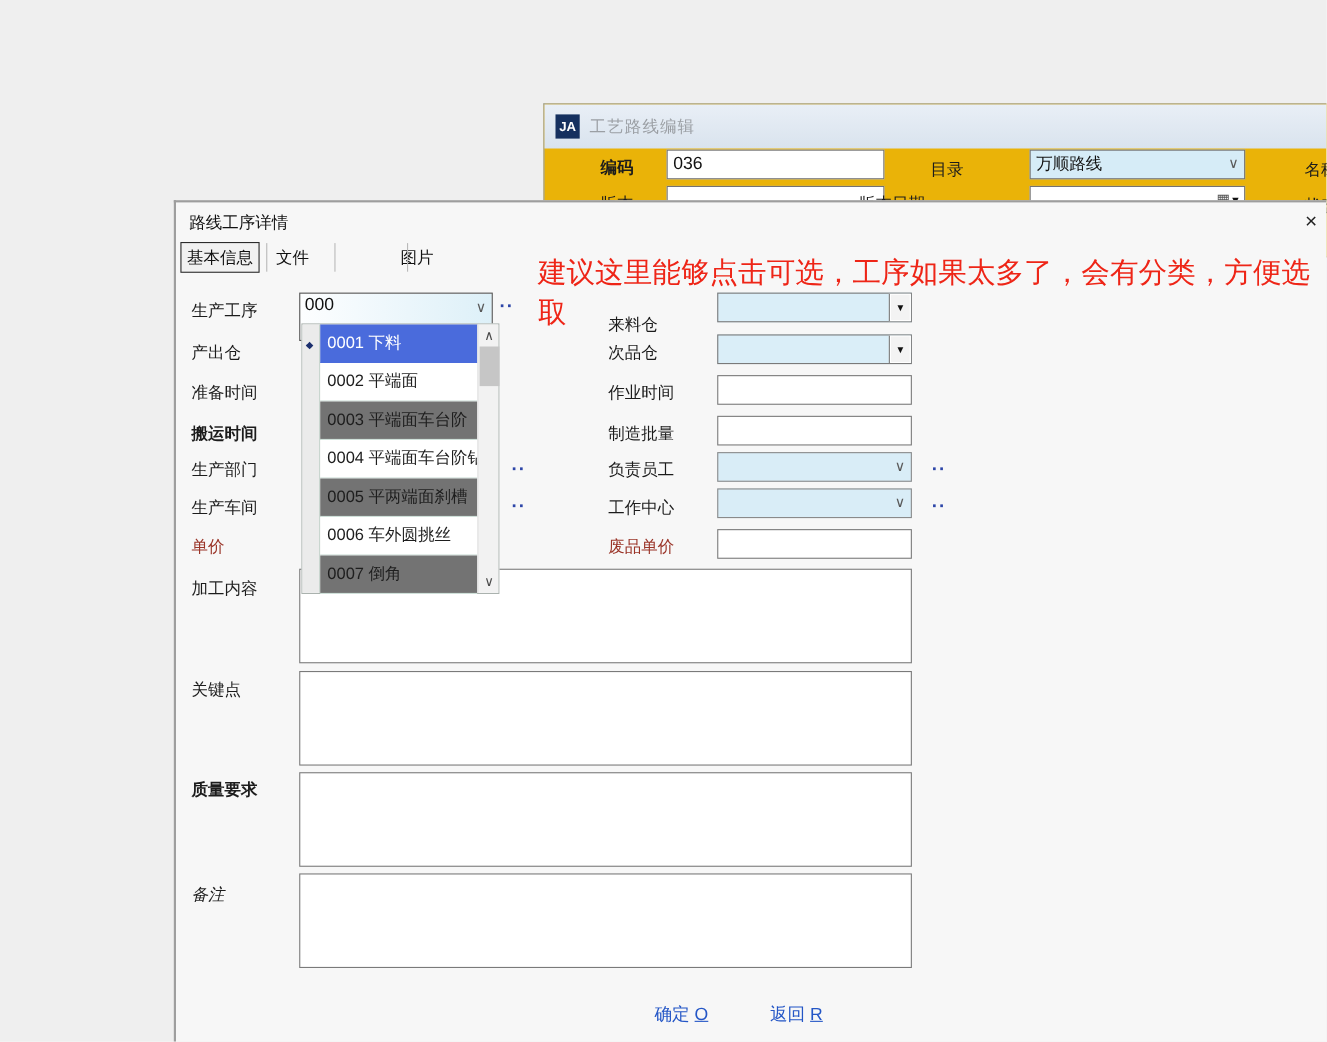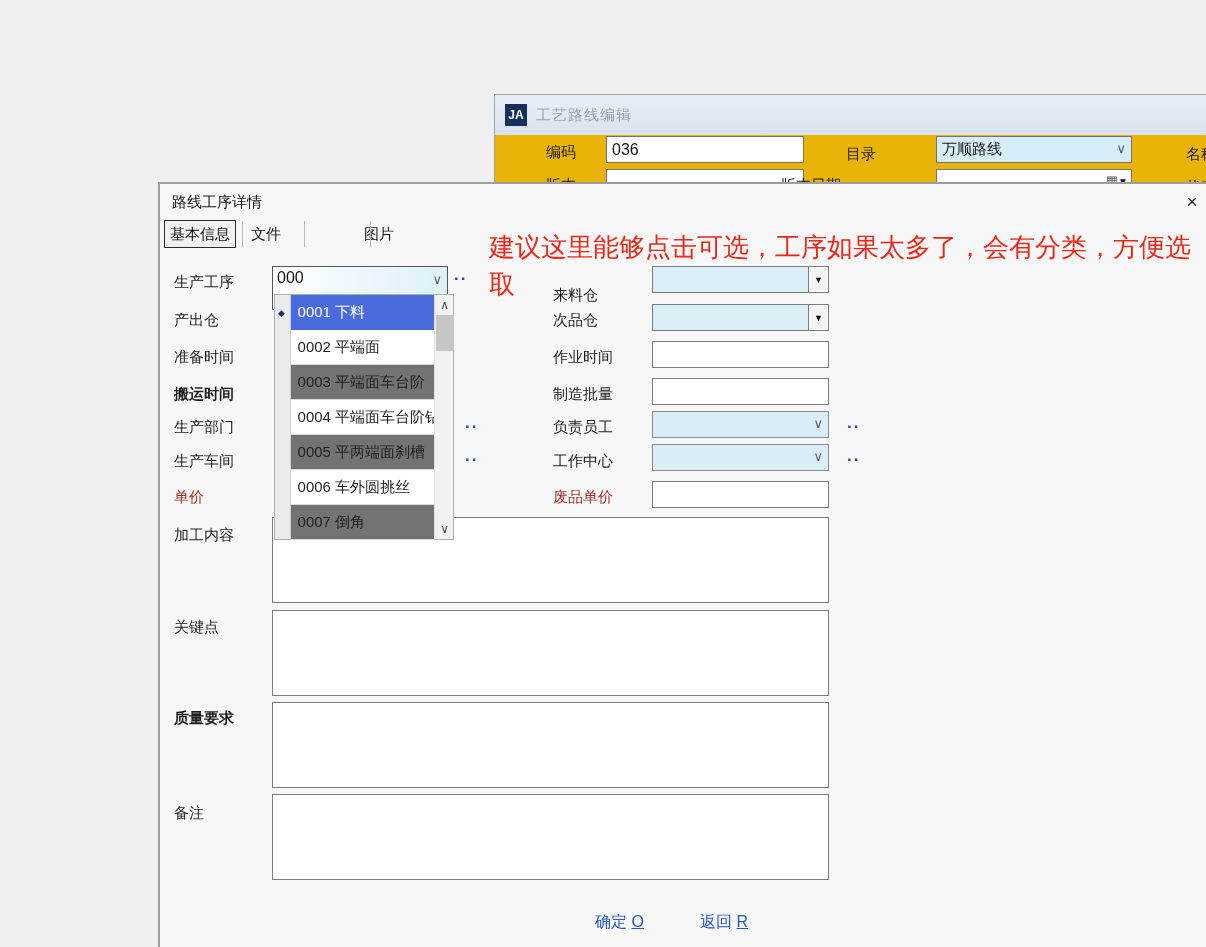--- a/index.html
+++ b/index.html
@@ -75,21 +75,21 @@
 <body>
 
 <div class="stage">
 
   <div class="bgwin">
     <div class="bgwin-titlebar">
       <div class="app-icon">JA</div>
       <div class="bgwin-title">工艺路线编辑</div>
     </div>
 
-    <div class="fldlabel" style="left:51px;top:48px;">编码</div>
+    <div class="fldlabel" style="left:51px;top:48px;font-weight:bold;">编码</div>
     <div class="txtinput" style="left:111px;top:41px;width:198px;">036</div>
 
     <div class="fldlabel" style="left:351px;top:50px;">目录</div>
     <div class="combo-blue" style="left:441px;top:41px;width:196px;">
       <span>万顺路线</span>
       <span class="combo-chevron">∨</span>
     </div>
 
     <div class="fldlabel" style="left:691px;top:50px;">名称</div>
 
@@ -172,21 +172,21 @@
 
     <div class="lbl" style="left:14px;top:342px;">加工内容</div>
     <div class="bigbox" style="left:112px;top:333px;"></div>
 
     <div class="lbl" style="left:14px;top:434px;">关键点</div>
     <div class="bigbox" style="left:112px;top:426px;"></div>
 
     <div class="lbl" style="left:14px;top:525px;font-weight:bold;">质量要求</div>
     <div class="bigbox" style="left:112px;top:518px;"></div>
 
-    <div class="lbl" style="left:14px;top:620px;">备注</div>
+    <div class="lbl" style="left:14px;top:620px;font-style:italic;">备注</div>
     <div class="bigbox" style="left:112px;top:610px;"></div>
 
     <div class="ddlist">
       <div class="dd-gutter">
         <div class="dd-marker">◆</div>
       </div>
       <div class="dd-rows">
         <div class="dd-row sel">0001 下料</div>
         <div class="dd-row">0002 平端面</div>
         <div class="dd-row alt">0003 平端面车台阶</div>

